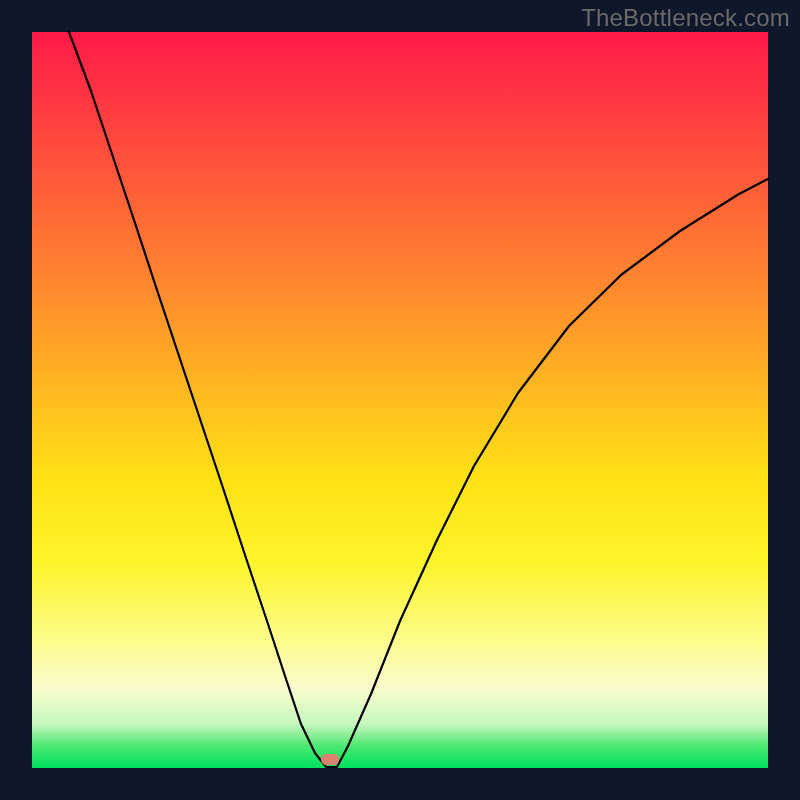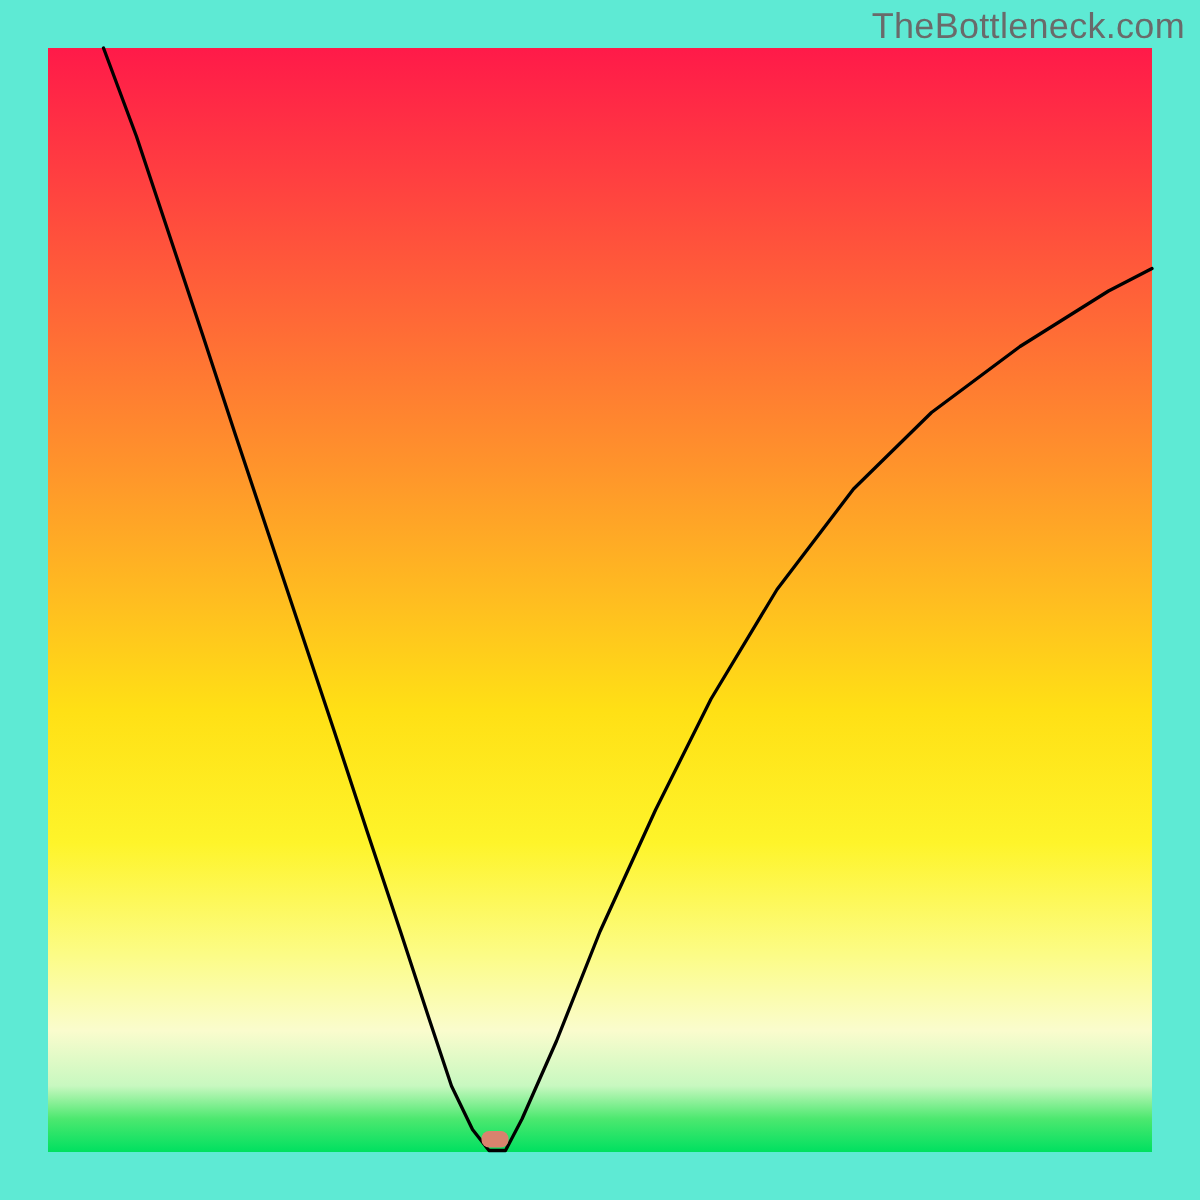--- a/index.html
+++ b/index.html
@@ -10,21 +10,21 @@
     background: #000;
     overflow: hidden;
     font-family: Arial, Helvetica, sans-serif;
   }
   .frame {
     position: absolute;
     left: 0;
     top: 0;
     width: 800px;
     height: 800px;
-    background: #5eead4;
+    background: #0f172a;
     text-align: right;
   }
   .plot {
     position: absolute;
     left: 32px;
     top: 32px;
     width: 736px;
     height: 736px;
     background: linear-gradient(
       to bottom,

